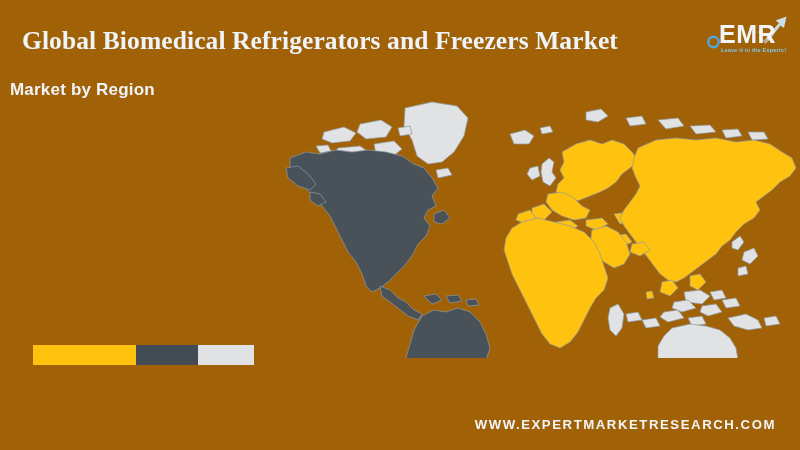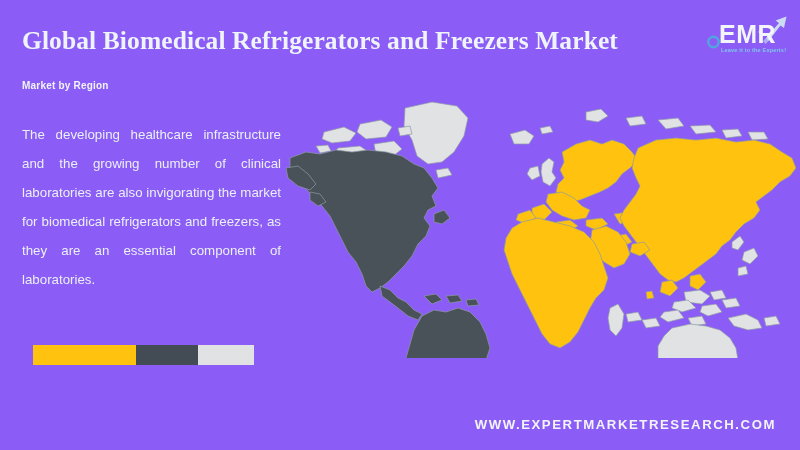--- a/index.html
+++ b/index.html
@@ -42,23 +42,23 @@
     top: 8px;
     width: 86px;
     height: 48px;
     text-align: center;
   }
   #logo svg { display: block; }
 
   
   #subtitle {
     position: absolute;
-    left: 22px;
+    left: 10px;
     top: 80px;
-    font-size: 10px;
+    font-size: 17px;
     font-weight: bold;
     color: #f0f4f8;
     letter-spacing: 0.2px;
   }
 
   
   #body-paragraph {
     position: absolute;
     left: 22px;
     top: 120px;
@@ -107,21 +107,21 @@
   }
   #world-map svg {
     display: block;
     width: 100%;
     height: 100%;
   }
 </style>
 </head>
 <body>
 
-<div id="slide" style="background: #8b5cf6;">
+<div id="slide" style="background: #a16207;">
 
   <div id="page-title">Global Biomedical Refrigerators and Freezers Market</div>
 
   <div id="logo">
     <svg viewBox="0 0 86 48" xmlns="http://www.w3.org/2000/svg">
 
       <g>
         <path d="M60 30 L73 15 L69.5 12.5 L80.5 8.5 L78 20 L74.5 17.5 L62.5 33 Z" fill="#cfe3f2" opacity="0.95"></path>
         <path d="M57 33 L60 30 L62.5 33 L59.5 36 Z" fill="#cfe3f2" opacity="0.6"></path>
         <path d="M52 24 l2.5 -3 l1.2 1.5 l-2.5 3 Z" fill="#cfe3f2" opacity="0.55"></path>
@@ -130,21 +130,20 @@
       <circle cx="7.5" cy="34" r="5.2" fill="none" stroke="#4fa8dd" stroke-width="2.4"></circle>
 
       <text x="13" y="35" font-family="'Liberation Sans', sans-serif" font-size="25" font-weight="bold" fill="#f2f6fa" letter-spacing="0.5">EMR</text>
 
       <text x="15" y="43.5" font-family="'Liberation Sans', sans-serif" font-size="5.6" font-weight="bold" fill="#7fc4ea" letter-spacing="0.15">Leave it to the Experts!</text>
     </svg>
   </div>
 
   <div id="subtitle">Market by Region</div>
 
-  <div id="body-paragraph">The developing healthcare infrastructure and the growing number of clinical laboratories are also invigorating the market for biomedical refrigerators and freezers, as they are an essential component of laboratories.</div>
 
   <div id="legend">
     <div class="legend-swatch s0" style="background: rgb(255, 194, 14);"></div>
     <div class="legend-swatch s1" style="background: rgb(67, 75, 84);"></div>
     <div class="legend-swatch s2" style="background: rgb(224, 226, 227);"></div>
   </div>
 
   <div id="footer-url">WWW.EXPERTMARKETRESEARCH.COM</div>
 
   <div id="world-map">

